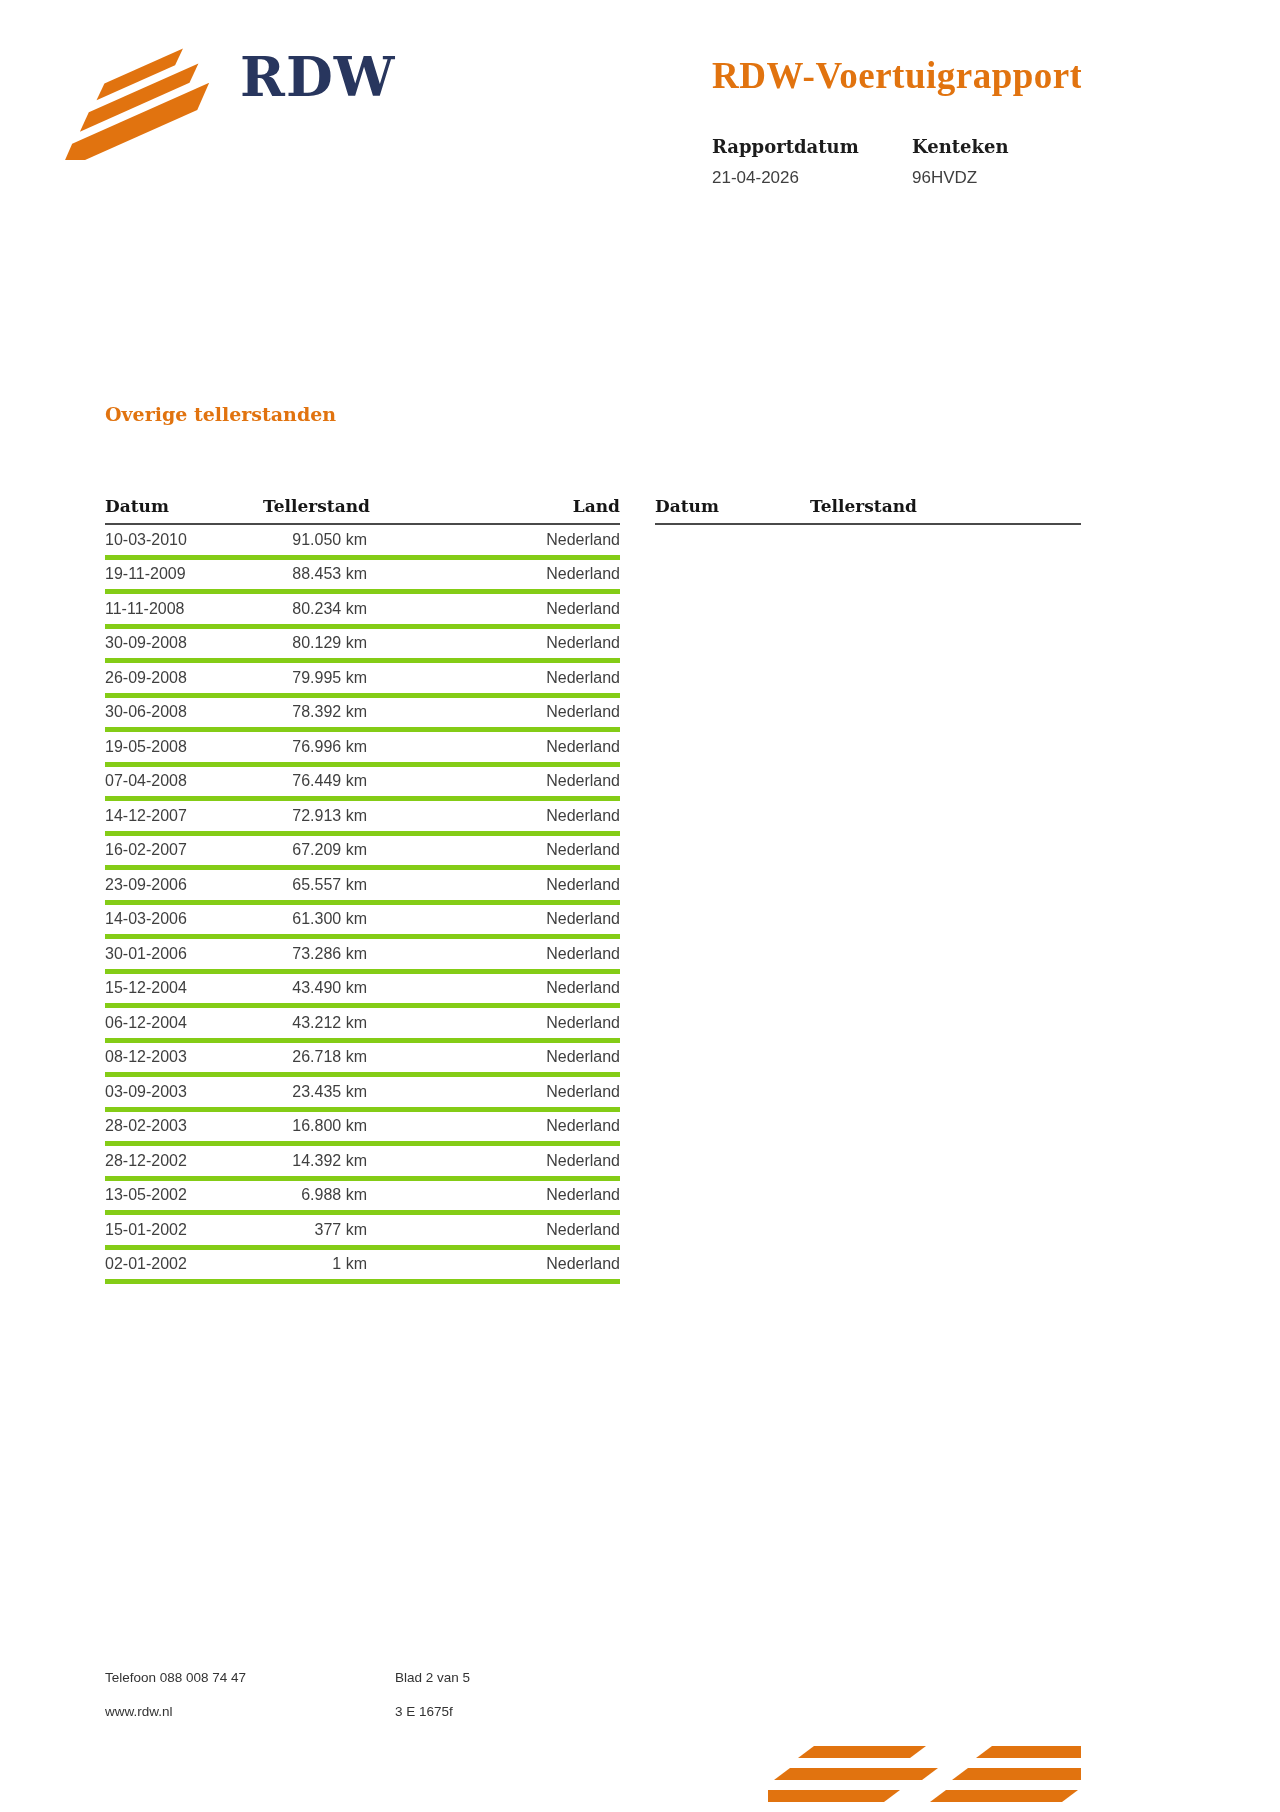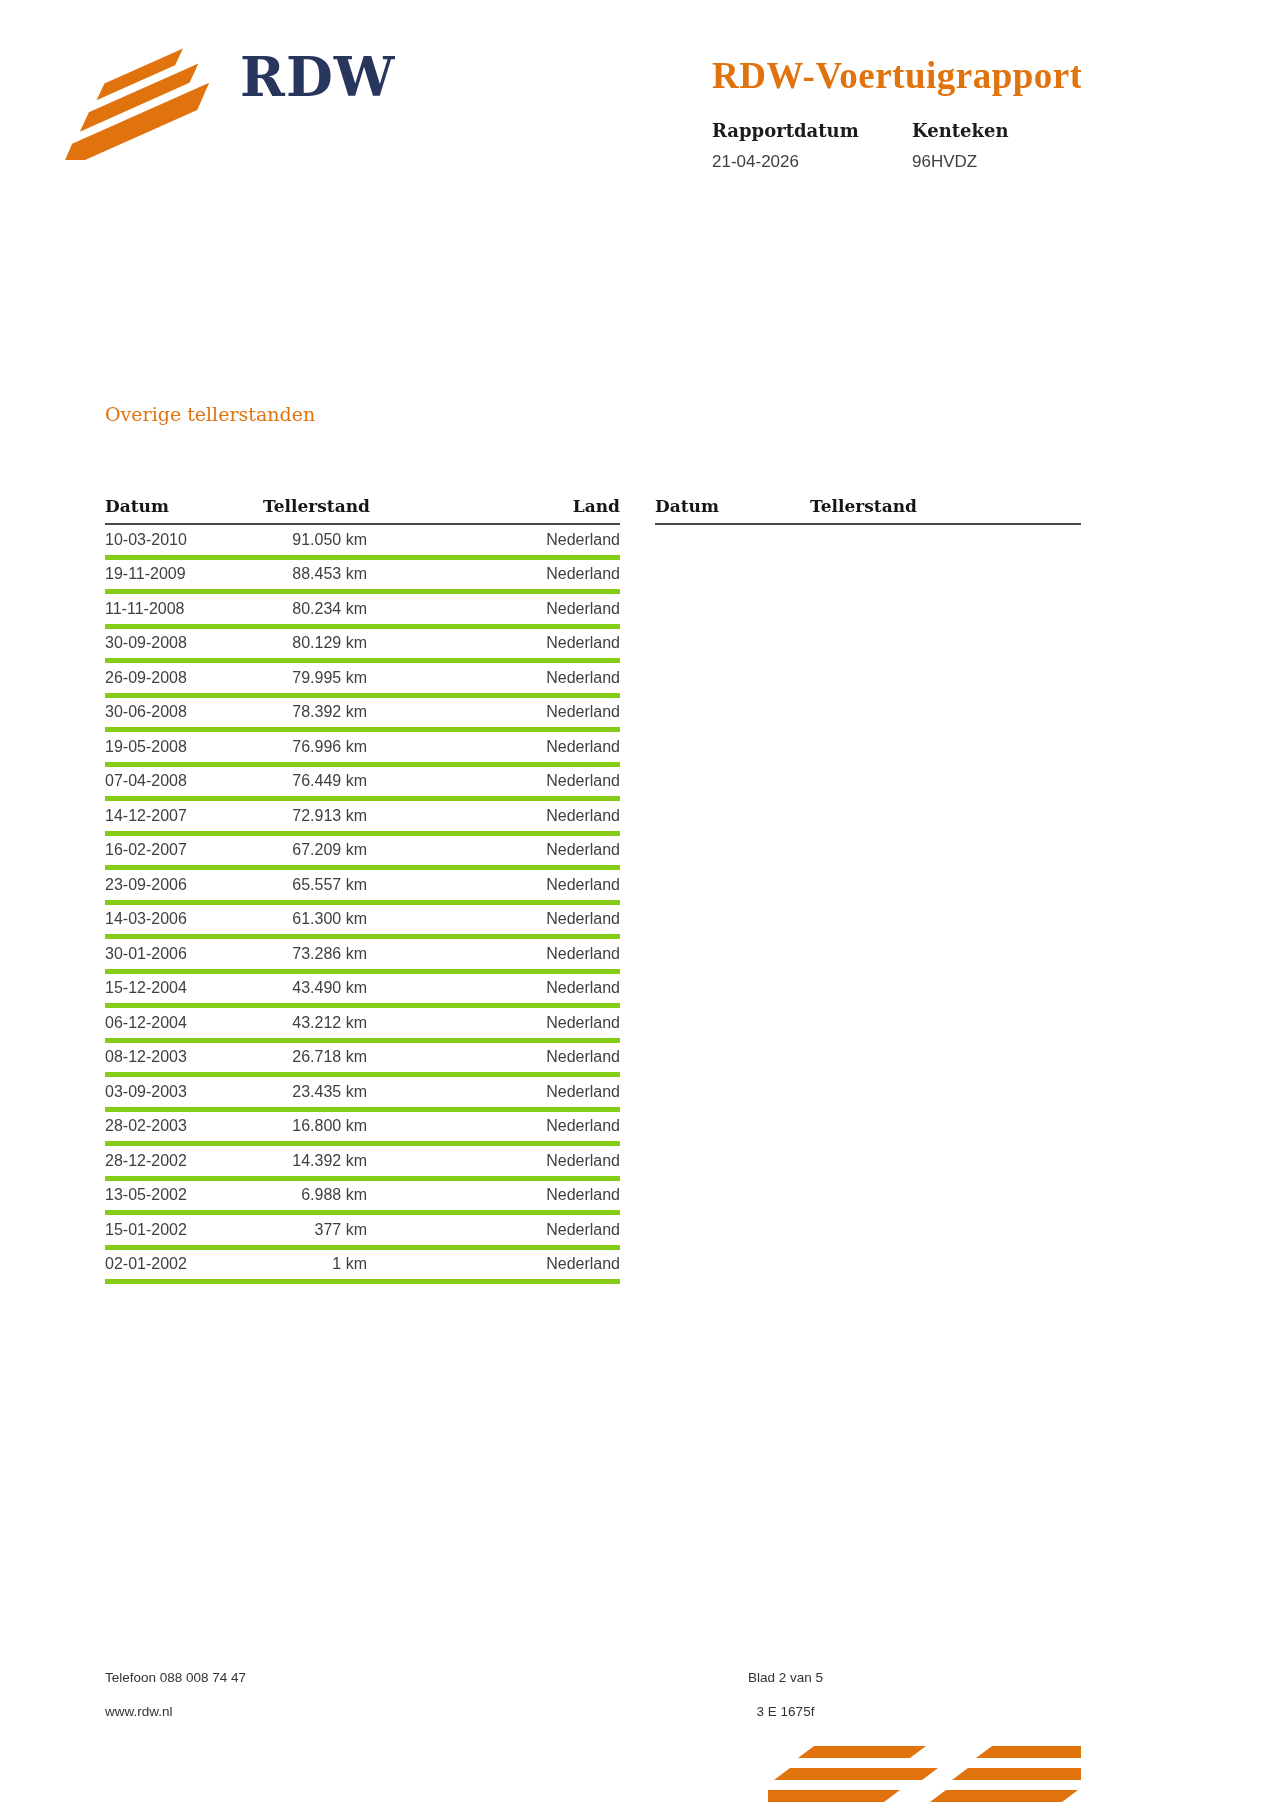--- a/index.html
+++ b/index.html
@@ -30,33 +30,33 @@
 
   .report-title {
     position: absolute; left: 712px; top: 54px; margin: 0;
     font-family: Liberation Serif, serif;
     font-weight: 600;
     font-size: 37px;
     color: #E1730F;
     letter-spacing: 0.5px;
     white-space: nowrap;
   }
-  .meta { position: absolute; left: 712px; top: 120px; display: flex; }
+  .meta { position: absolute; left: 712px; top: 136px; display: flex; }
   .meta-col { width: 200px; }
   .meta-label {
     font-family: "DejaVu Serif", "Liberation Serif", serif;
     font-weight: 700; font-size: 18px; color: #1c1c1c;
   }
   .meta-value { margin-top: 11px; font-size: 17px; color: #3f3f3f; }
 
   
   .section-title {
     position: absolute; left: 105px; top: 403px; margin: 0;
     font-family: "DejaVu Serif", "Liberation Serif", serif;
-    font-weight: 400; font-size: 19px; color: #E1730F;
+    font-weight: 700; font-size: 19px; color: #E1730F;
   }
 
   
   .table { position: absolute; top: 489px; }
   .table-left  { left: 105px; width: 515px; }
   .table-right { left: 655px; width: 512px; }
   .thead {
     display: grid; height: 36px; align-items: end; padding-bottom: 7px;
     border-bottom: 2px solid #4a4a4a;
     font-family: "DejaVu Serif", "Liberation Serif", serif;
@@ -73,21 +73,21 @@
   }
   .td-right { text-align: right; }
 
   
   .footer {
     position: absolute; left: 105px; top: 1670px; width: 1053px;
     display: grid; grid-template-columns: 290px 1fr auto;
     font-size: 13.5px; color: #333333;
   }
   .fline2 { margin-top: 19px; }
-  .fcol-right { text-align: center; margin-left: 18px; }
+  .fcol-right { text-align: left; }
 
   
   .bottom-pattern { position: absolute; left: 768px; top: 1744px; }
 </style>
 </head>
 <body>
 
 <div class="page">
 
   <div class="logo">

